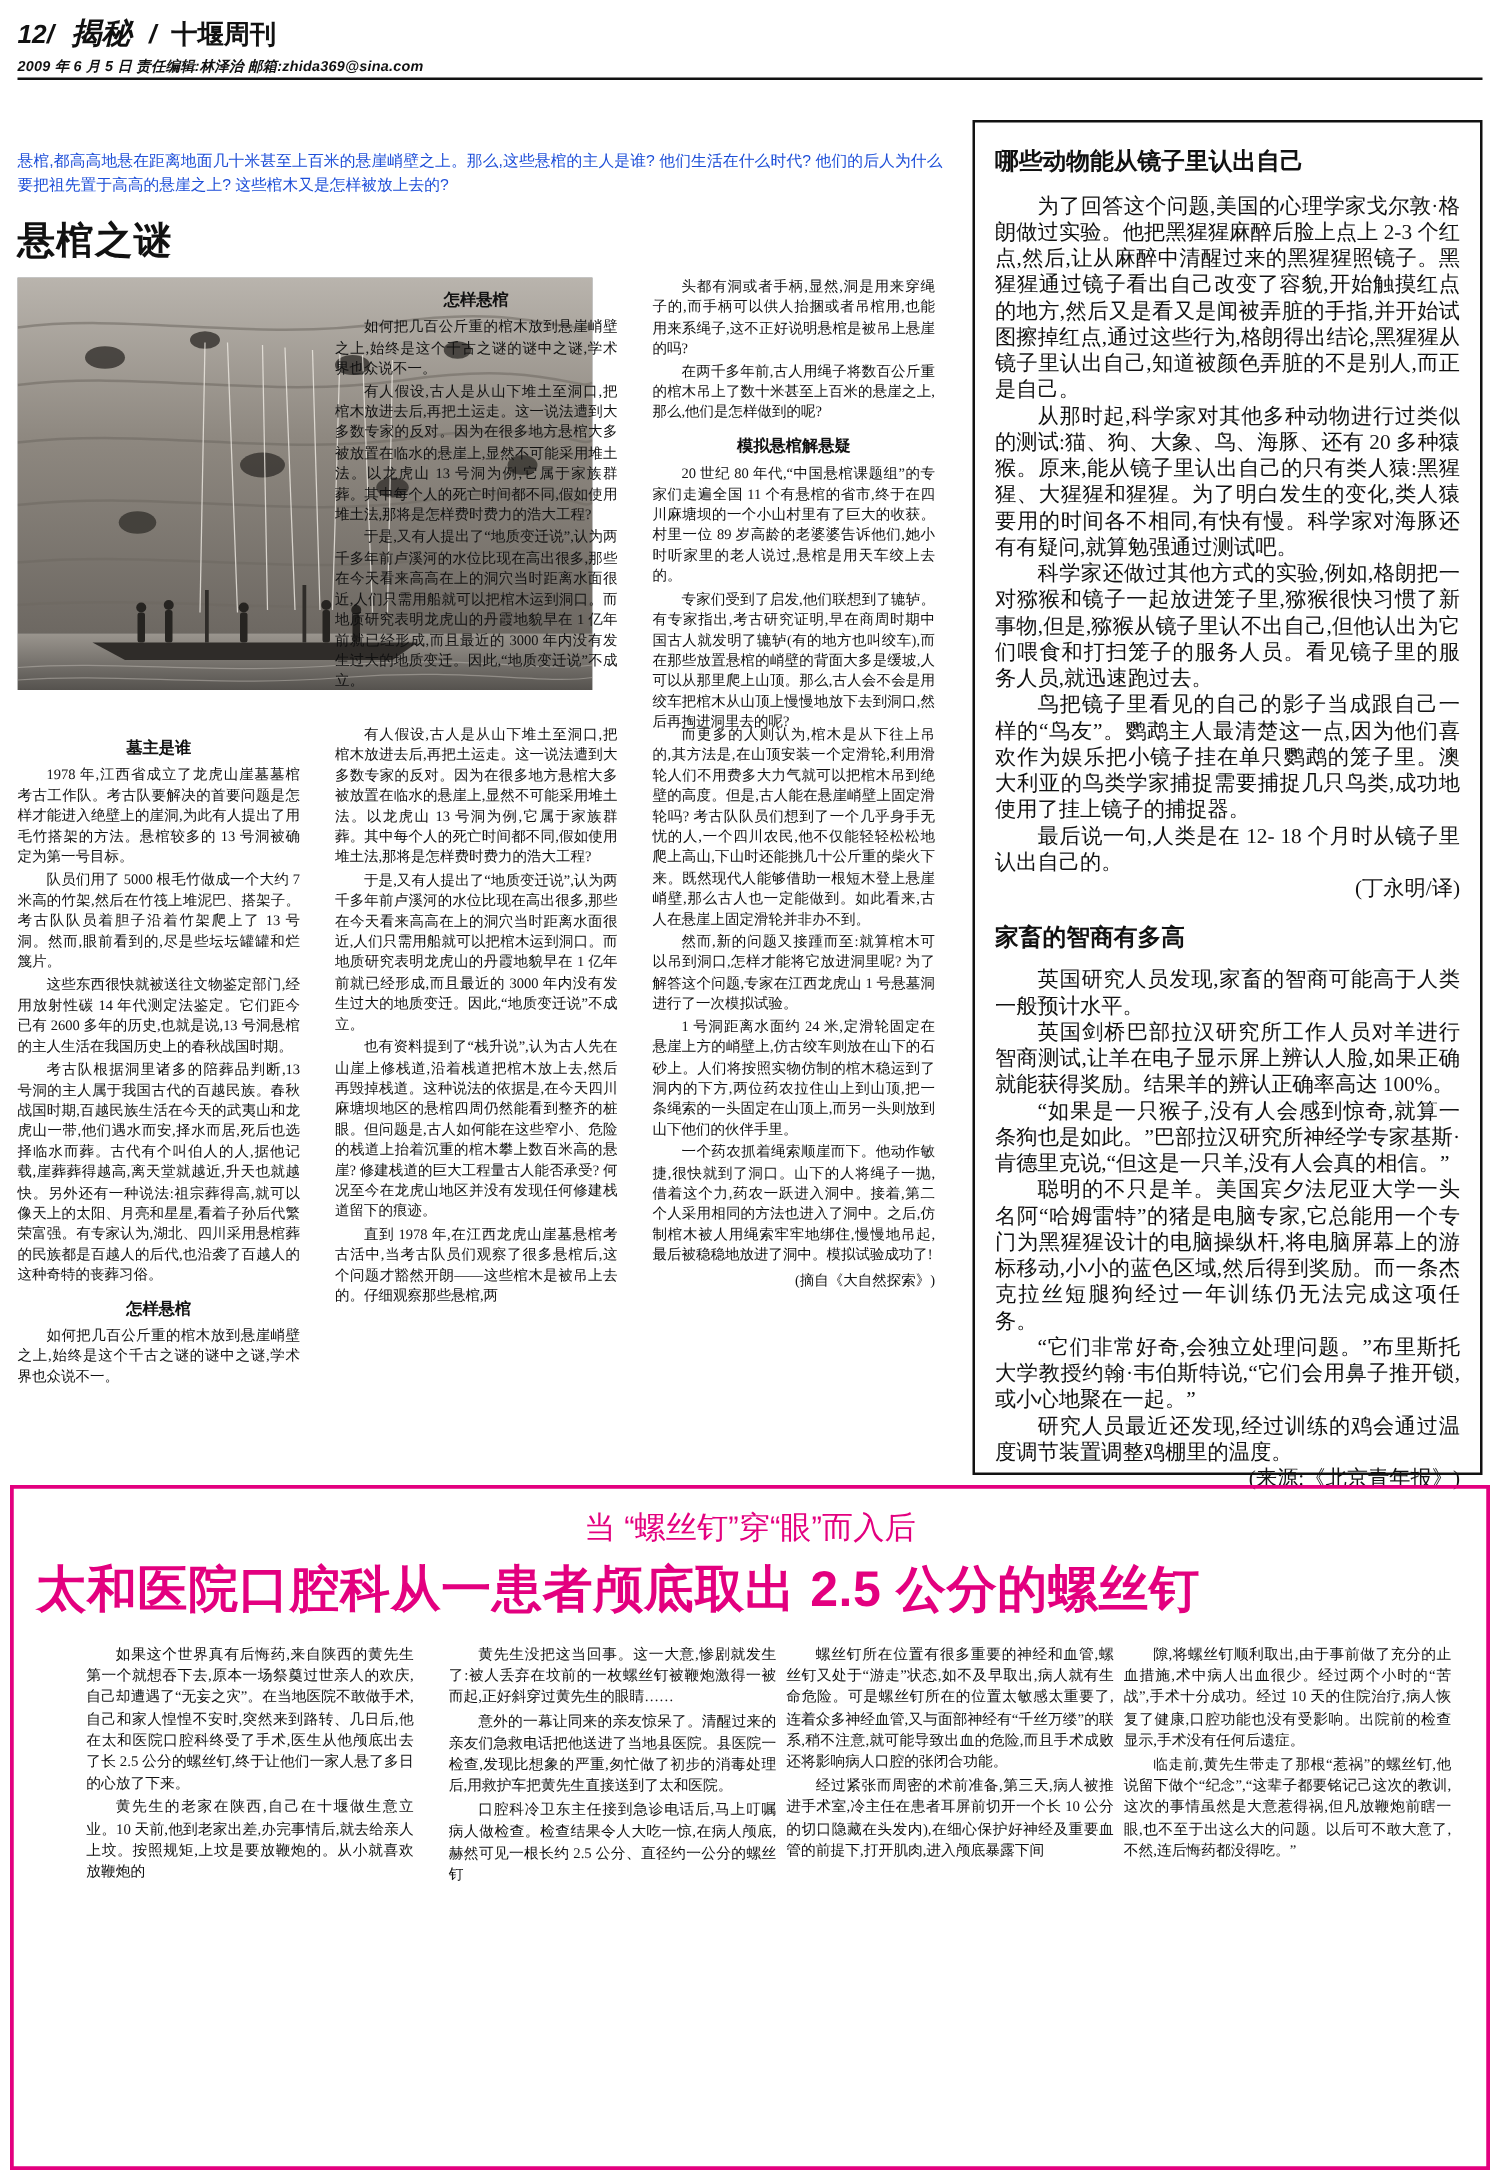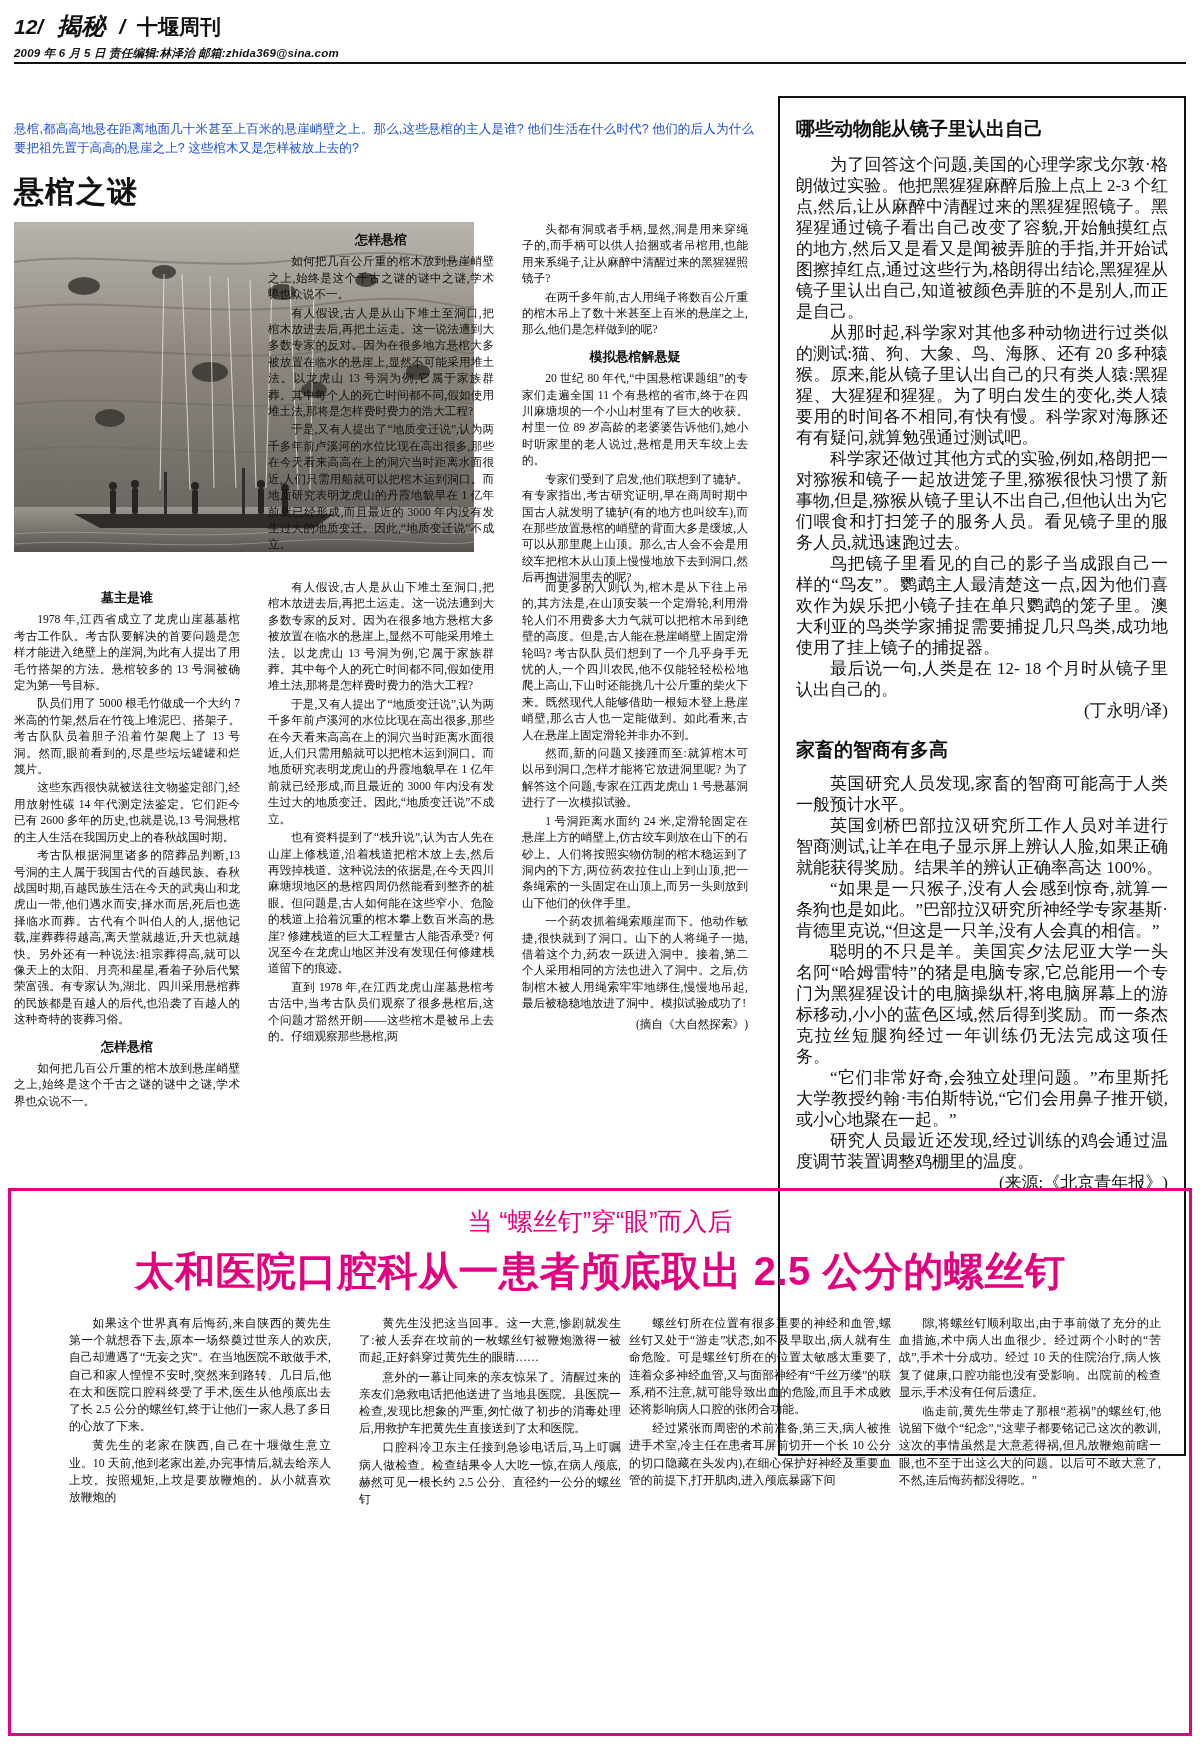--- a/index.html
+++ b/index.html
@@ -54,21 +54,21 @@
   .col.c2{left:254px;}
   .col.c3{left:508px;}
   .col2-top{position:absolute;left:254px;top:-358px;width:226px;font-size:11.6px;line-height:16.4px;text-align:justify;}
   .col3-top{position:absolute;left:508px;top:-358px;width:226px;font-size:11.6px;line-height:16.4px;text-align:justify;}
   .sub{font-family:"Liberation Sans",sans-serif;font-weight:bold;font-size:13px;text-align:center;margin:10px 0 6px;}
   p{margin:0 0 2px;text-indent:2em;}
   .src{text-align:right;text-indent:0;margin-top:4px;}
 
   
   .sidebar{
-    position:absolute;left:778px;top:96px;width:408px;height:1360px;
+    position:absolute;left:778px;top:96px;width:408px;height:1084px;
     border:2px solid #111;box-sizing:border-box;padding:14px 16px;
   }
   .sb-title{
     font-family:"Liberation Sans",sans-serif;font-weight:bold;font-size:19px;
     margin:4px 0 12px;
   }
   .sb-body{font-size:17px;line-height:21px;text-align:justify;}
   .sb-body p{margin:0;text-indent:2em;}
   .sb-sign{text-align:right;text-indent:0;margin-top:6px;}
   .sb-title2{font-family:"Liberation Sans",sans-serif;font-weight:bold;font-size:19px;margin:16px 0 10px;}
@@ -76,21 +76,21 @@
   
   .bottom{
     position:absolute;left:8px;top:1188px;width:1184px;height:548px;
     border:3px solid #e3007f;box-sizing:border-box;padding:10px 18px 12px;
   }
   .b-kicker{
     text-align:center;font-family:"Liberation Sans",sans-serif;
     font-size:25px;color:#e3007f;font-weight:normal;margin-top:4px;
   }
   .b-head{
-    text-align:center;font-family:"Liberation Sans",sans-serif;
+    font-family:"Liberation Sans",sans-serif;
     font-size:40px;font-weight:bold;color:#e3007f;margin-top:6px;letter-spacing:.5px;
     white-space:nowrap;
   }
   .b-cols{position:relative;margin-top:16px;height:430px;}
   .bcol{position:absolute;top:0;width:262px;font-size:11.8px;line-height:17.2px;text-align:justify;}
   .bcol.b1{left:40px;}
   .bcol.b2{left:330px;}
   .bcol.b3{left:600px;}
   .bcol.b4{left:870px;}
 </style>
@@ -191,21 +191,21 @@
     <div class="cols">
 
       <div class="col2-top">
         <div class="sub">怎样悬棺</div>
         <p>如何把几百公斤重的棺木放到悬崖峭壁之上,始终是这个千古之谜的谜中之谜,学术界也众说不一。</p>
         <p>有人假设,古人是从山下堆土至洞口,把棺木放进去后,再把土运走。这一说法遭到大多数专家的反对。因为在很多地方悬棺大多被放置在临水的悬崖上,显然不可能采用堆土法。以龙虎山 13 号洞为例,它属于家族群葬。其中每个人的死亡时间都不同,假如使用堆土法,那将是怎样费时费力的浩大工程?</p>
         <p>于是,又有人提出了“地质变迁说”,认为两千多年前卢溪河的水位比现在高出很多,那些在今天看来高高在上的洞穴当时距离水面很近,人们只需用船就可以把棺木运到洞口。而地质研究表明龙虎山的丹霞地貌早在 1 亿年前就已经形成,而且最近的 3000 年内没有发生过大的地质变迁。因此,“地质变迁说”不成立。</p>
       </div>
 
       <div class="col3-top">
-        <p>头都有洞或者手柄,显然,洞是用来穿绳子的,而手柄可以供人抬捆或者吊棺用,也能用来系绳子,让从麻醉中清醒过来的黑猩猩照镜子?</p>
+        <p>头都有洞或者手柄,显然,洞是用来穿绳子的,而手柄可以供人抬捆或者吊棺用,也能用来系绳子,这不正好说明悬棺是被吊上悬崖的吗?</p>
         <p>在两千多年前,古人用绳子将数百公斤重的棺木吊上了数十米甚至上百米的悬崖之上,那么,他们是怎样做到的呢?</p>
         <div class="sub">模拟悬棺解悬疑</div>
         <p>20 世纪 80 年代,“中国悬棺课题组”的专家们走遍全国 11 个有悬棺的省市,终于在四川麻塘坝的一个小山村里有了巨大的收获。村里一位 89 岁高龄的老婆婆告诉他们,她小时听家里的老人说过,悬棺是用天车绞上去的。</p>
         <p>专家们受到了启发,他们联想到了辘轳。有专家指出,考古研究证明,早在商周时期中国古人就发明了辘轳(有的地方也叫绞车),而在那些放置悬棺的峭壁的背面大多是缓坡,人可以从那里爬上山顶。那么,古人会不会是用绞车把棺木从山顶上慢慢地放下去到洞口,然后再掏进洞里去的呢?</p>
       </div>
 
       <div class="col c1">
         <div class="sub">墓主是谁</div>
         <p>1978 年,江西省成立了龙虎山崖墓墓棺考古工作队。考古队要解决的首要问题是怎样才能进入绝壁上的崖洞,为此有人提出了用毛竹搭架的方法。悬棺较多的 13 号洞被确定为第一号目标。</p>
         <p>队员们用了 5000 根毛竹做成一个大约 7 米高的竹架,然后在竹筏上堆泥巴、搭架子。考古队队员着胆子沿着竹架爬上了 13 号洞。然而,眼前看到的,尽是些坛坛罐罐和烂篾片。</p>

